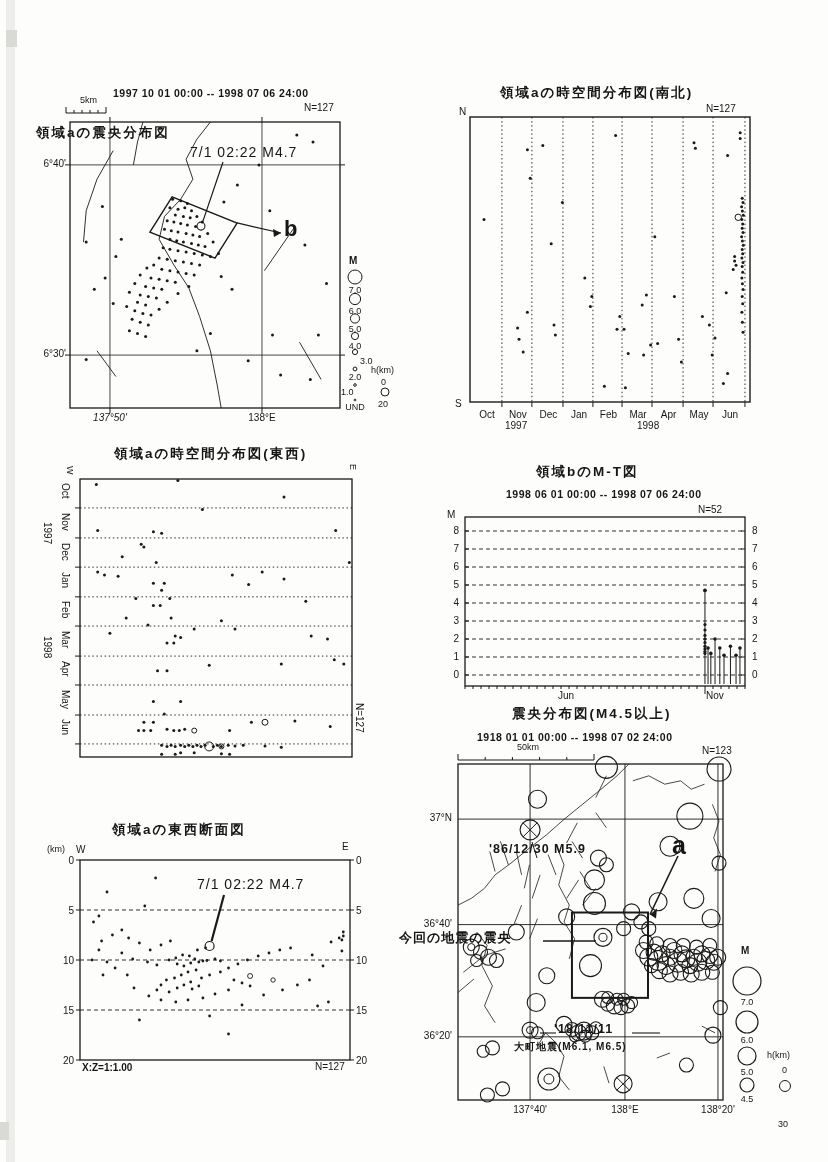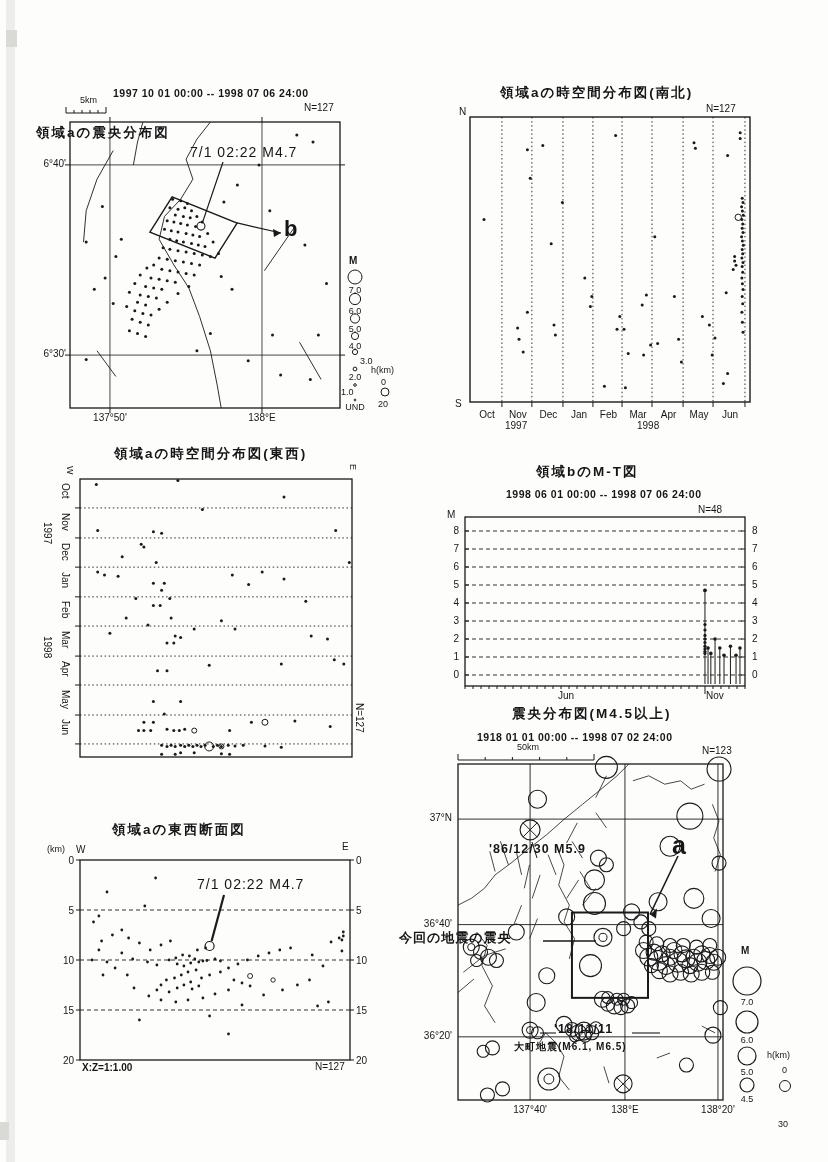--- a/index.html
+++ b/index.html
@@ -747,21 +747,21 @@
   <div class="t jp" style="left:114px;top:447px">領域aの時空間分布図(東西)</div>
   <div class="t xs rot" style="left:74px;top:466px">W</div>
   <div class="t xs rot" style="left:357px;top:464px">E</div>
   <div class="t sm rot" style="left:52px;top:522px">1997</div>
   <div class="t sm rot" style="left:52px;top:636px">1998</div>
   <div class="t sm rot" style="left:364px;top:703px">N=127</div>
 
   <div class="t jp" style="left:536px;top:465px">領域bのM-T図</div>
   <div class="t num" style="left:506px;top:489px">1998 06 01 00:00 -- 1998 07 06 24:00</div>
   <div class="t sm" style="left:447px;top:510px">M</div>
-  <div class="t sm" style="left:698px;top:505px">N=48</div>
+  <div class="t sm" style="left:698px;top:505px">N=52</div>
   <div class="t sm" style="left:558px;top:691px">Jun</div>
   <div class="t sm" style="left:706px;top:691px">Nov</div>
 
   <div class="t jp" style="left:112px;top:823px">領域aの東西断面図</div>
   <div class="t xs" style="left:47px;top:845px">(km)</div>
   <div class="t sm" style="left:76px;top:845px">W</div>
   <div class="t sm" style="left:342px;top:842px">E</div>
   <div class="t ev" style="left:197px;top:877px">7/1 02:22 M4.7</div>
   <div class="t sm" style="left:82px;top:1063px;font-weight:600">X:Z=1:1.00</div>
   <div class="t sm" style="left:315px;top:1062px">N=127</div>
@@ -769,21 +769,21 @@
   <div class="t jp" style="left:512px;top:707px">震央分布図(M4.5以上)</div>
   <div class="t num" style="left:477px;top:732px">1918 01 01 00:00 -- 1998 07 02 24:00</div>
   <div class="t xs" style="left:517px;top:743px">50km</div>
   <div class="t sm" style="left:702px;top:746px">N=123</div>
   <div class="t sm" style="left:489px;top:843px;font-size:12.5px;font-weight:600;letter-spacing:1px">'86/12/30 M5.9</div>
   <div class="t big" style="left:672px;top:832px">a</div>
   <div class="t" style="left:399px;top:931px;font-size:13px;font-weight:bold;letter-spacing:1px">今回の地震の震央</div>
   <div class="t" style="left:554px;top:1023px;font-size:12.5px;font-weight:600;letter-spacing:1px">'18/11/11</div>
   <div class="t" style="left:514px;top:1042px;font-size:10px;font-weight:bold;letter-spacing:1px">大町地震(M6.1, M6.5)</div>
 
-<div class="t sm" style="left: 87.96px; top: 413px; width: 44px; text-align: center;">137°50'</div>
+<div class="t sm" style="left: 87.96px; top: 413px; width: 44px; text-align: center; font-style: italic;">137°50'</div>
     <div class="t sm" style="left: 239.97px; top: 413px; width: 44px; text-align: center;">138°E</div>
     <div class="t sm" style="left: 26px; top: 158.9px; width: 40px; text-align: right;">6°40'</div>
     <div class="t sm" style="left: 26px; top: 349.09px; width: 40px; text-align: right;">6°30'</div>
     <div class="t sm" style="left: 349px; top: 256px; font-weight: 600;">M</div>
     <div class="t xs" style="left: 341px; top: 286px; width: 28px; text-align: center;">7.0</div>
     <div class="t xs" style="left: 341px; top: 306.6px; width: 28px; text-align: center;">6.0</div>
     <div class="t xs" style="left: 341px; top: 325.1px; width: 28px; text-align: center;">5.0</div>
     <div class="t xs" style="left: 341px; top: 341.6px; width: 28px; text-align: center;">4.0</div>
     <div class="t xs" style="left: 341px; top: 356.6px; width: 28px; text-align: center; padding-left: 19px;">3.0</div>
     <div class="t xs" style="left: 341px; top: 372.9px; width: 28px; text-align: center;">2.0</div>

